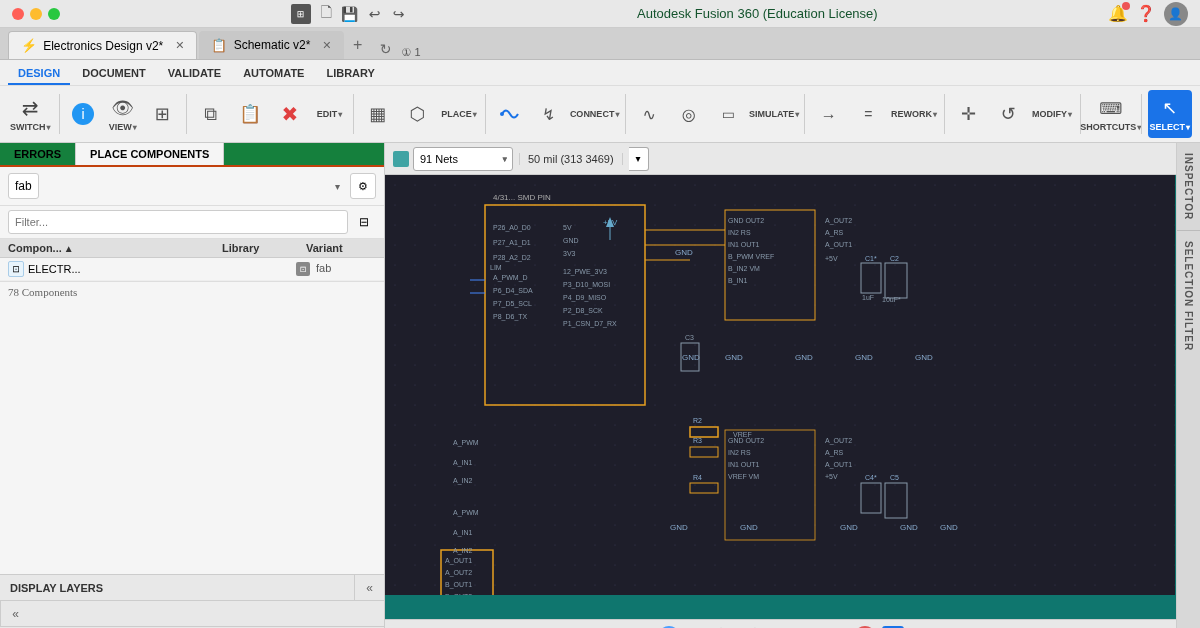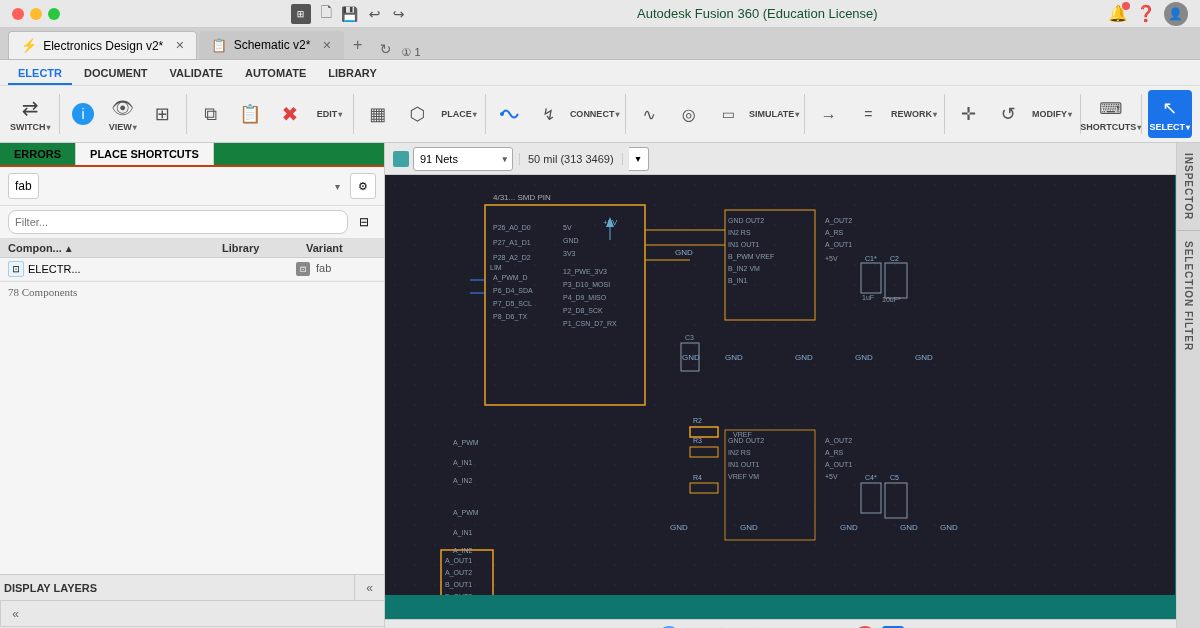--- a/index.html
+++ b/index.html
@@ -41,40 +41,40 @@
     .left-panel { width: 385px; background: #f5f5f5; border-right: 1px solid #ccc; display: flex; flex-direction: column; }
     .panel-tabs { display: flex; border-bottom: 2px solid #c2410c; background: #15803d; }
     .panel-tab { padding: 5px 14px; font-size: 11px; font-weight: 600; cursor: pointer; border-right: 1px solid #ccc; }
     .panel-tab.active { background: #f5f5f5; }
     .search-bar { display: flex; align-items: center; gap: 4px; padding: 6px 8px; border-bottom: 1px solid #ddd; }
     .search-select { flex: 1; height: 26px; border: 1px solid #ccc; border-radius: 3px; background: white; padding: 0 6px; font-size: 12px; appearance: none; }
     .search-select-wrapper { flex: 1; position: relative; }
     .search-select-wrapper::after { content: '▾'; position: absolute; right: 6px; top: 50%; transform: translateY(-50%); font-size: 10px; color: #666; pointer-events: none; }
     .icon-btn { width: 26px; height: 26px; border: 1px solid #ccc; border-radius: 3px; background: white; cursor: pointer; display: flex; align-items: center; justify-content: center; font-size: 11px; }
     .filter-bar { display: flex; align-items: center; gap: 4px; padding: 4px 8px; border-bottom: 1px solid #ddd; }
-    .filter-input { flex: 1; height: 24px; border: 1px solid #ccc; border-radius: 8px; padding: 0 6px; font-size: 11px; background: white; }
+    .filter-input { flex: 1; height: 24px; border: 1px solid #ccc; border-radius: 3px; padding: 0 6px; font-size: 11px; background: white; }
     .filter-icon { width: 24px; height: 24px; display: flex; align-items: center; justify-content: center; cursor: pointer; }
     .table-header { display: flex; align-items: center; background: #e0e0e0; border-bottom: 1px solid #ccc; padding: 3px 8px; gap: 4px; }
     .th { font-size: 11px; font-weight: 600; color: #333; }
     .th-component { flex: 1; display: flex; align-items: center; gap: 2px; }
     .th-library { width: 80px; }
     .th-variant { width: 70px; }
     .component-row { display: flex; align-items: center; padding: 3px 8px; border-bottom: 1px solid #eee; gap: 4px; }
     .comp-icon { width: 16px; height: 16px; background: #e8f4fc; border: 1px solid #aacde8; border-radius: 2px; display: flex; align-items: center; justify-content: center; font-size: 9px; }
     .comp-name { flex: 1; font-size: 11px; }
     .comp-lib { width: 80px; font-size: 11px; color: #555; }
     .comp-lib-icon { width: 14px; height: 14px; background: #888; border-radius: 2px; display: inline-flex; align-items: center; justify-content: center; font-size: 8px; color: white; margin-right: 3px; }
     .comp-count { padding: 4px 8px; font-size: 11px; color: #666; border-top: 1px solid #ddd; font-family: Liberation Serif, serif; }
     .placeholder-area { flex: 1; display: flex; flex-direction: column; align-items: center; justify-content: center; gap: 12px; padding: 20px; }
     .placeholder-text { font-size: 14px; color: #555; }
 
     
     .bottom-panels { border-top: 1px solid #ccc; }
     .bottom-panel-row { display: flex; align-items: center; height: 26px; border-bottom: 1px solid #ccc; background: #e8e8e8; cursor: pointer; }
-    .bottom-panel-label { flex: 1; font-size: 11px; font-weight: 600; padding-left: 4px; color: #333; }
+    .bottom-panel-label { flex: 1; font-size: 11px; font-weight: 600; padding-left: 10px; color: #333; }
     .bottom-panel-collapse { width: 30px; height: 26px; display: flex; align-items: center; justify-content: center; font-size: 12px; color: #666; border-left: 1px solid #ccc; }
 
     
     .canvas-area { flex: 1; background: #2a2a2a; display: flex; flex-direction: column; position: relative; }
     .canvas-toolbar { height: 32px; background: #e8e8e8; border-bottom: 1px solid #ccc; display: flex; align-items: center; gap: 6px; padding: 0 8px; }
     .net-select { display: flex; align-items: center; gap: 4px; }
     .net-color { width: 16px; height: 16px; background: #3fa3a3; border-radius: 2px; }
     .net-dropdown { height: 24px; border: 1px solid #aaa; border-radius: 3px; background: white; padding: 0 6px; font-size: 11px; min-width: 100px; appearance: none; }
     .net-dropdown-wrap { position: relative; display: flex; align-items: center; }
     .net-dropdown-wrap::after { content: '▾'; position: absolute; right: 6px; top: 50%; transform: translateY(-50%); font-size: 9px; color: #666; pointer-events: none; }
@@ -131,21 +131,21 @@
     <span>Schematic v2*</span>
     <span class="tab-close">✕</span>
   </div>
   <div class="tab-add">+</div>
   <div class="tab-refresh" style="margin-left:4px;">↻</div>
   <div style="font-size:11px;color:#555;margin-left:4px;">① 1</div>
 </div>
 
 <div class="toolbar-area">
   <div class="menu-tabs">
-    <div class="menu-tab active">ELECTR</div>
+    <div class="menu-tab active">DESIGN</div>
     <div class="menu-tab">DOCUMENT</div>
     <div class="menu-tab">VALIDATE</div>
     <div class="menu-tab">AUTOMATE</div>
     <div class="menu-tab">LIBRARY</div>
   </div>
   <div class="toolbar">
 
     <div class="tool-btn">
       <div class="tool-btn-icon" style="font-size:20px;color:#444;">⇄</div>
       <div class="tool-btn-row">
@@ -280,21 +280,21 @@
       </div>
     </div>
   </div>
 </div>
 
 <div class="main-area" style="height: calc(628px - 28px - 32px - 58px);">
 
   <div class="left-panel">
     <div class="panel-tabs">
       <div class="panel-tab">ERRORS</div>
-      <div class="panel-tab active">PLACE SHORTCUTS</div>
+      <div class="panel-tab active">PLACE COMPONENTS</div>
     </div>
     <div class="search-bar">
       <div class="search-select-wrapper">
         <select class="search-select">
           <option>fab</option>
         </select>
       </div>
       <div class="icon-btn">⚙</div>
     </div>
     <div class="filter-bar">

